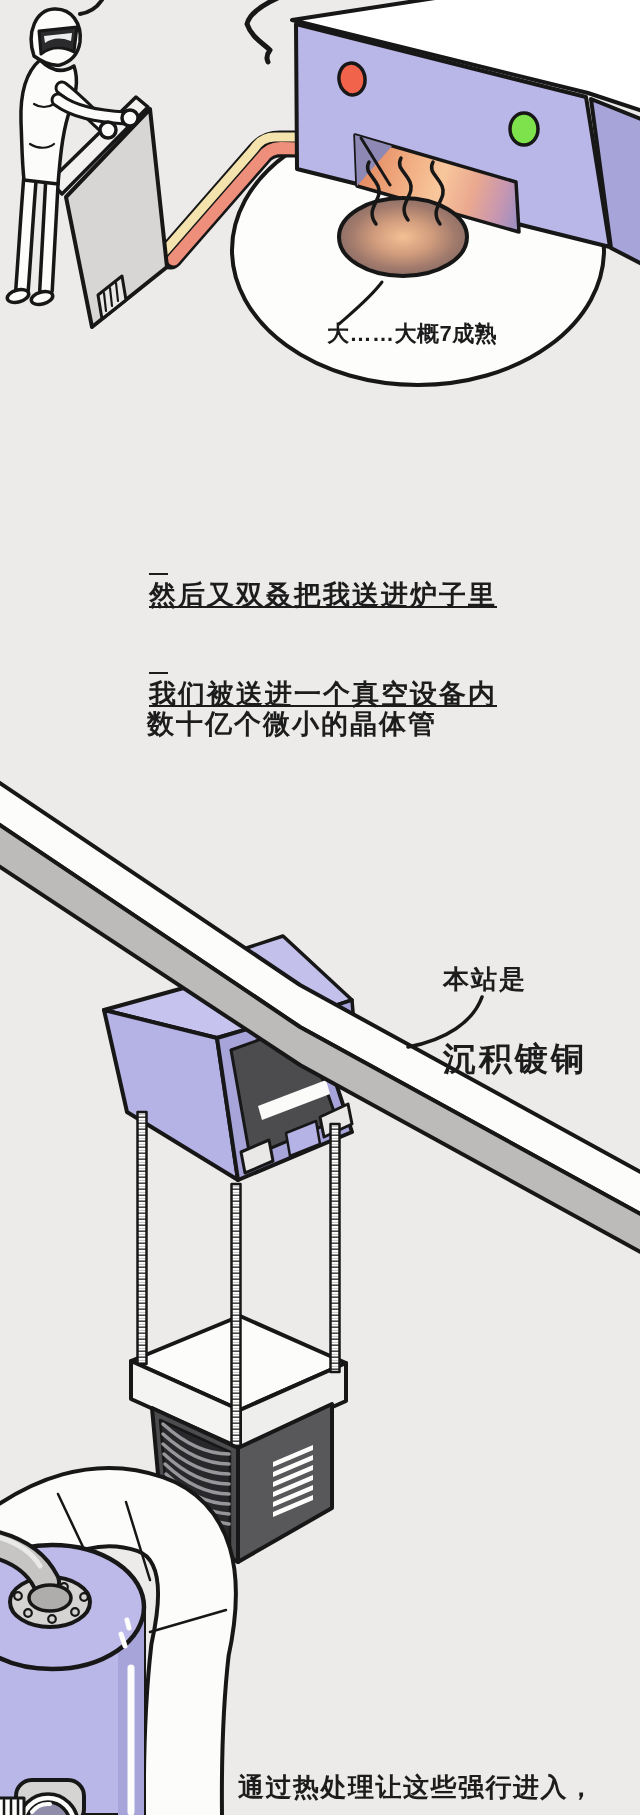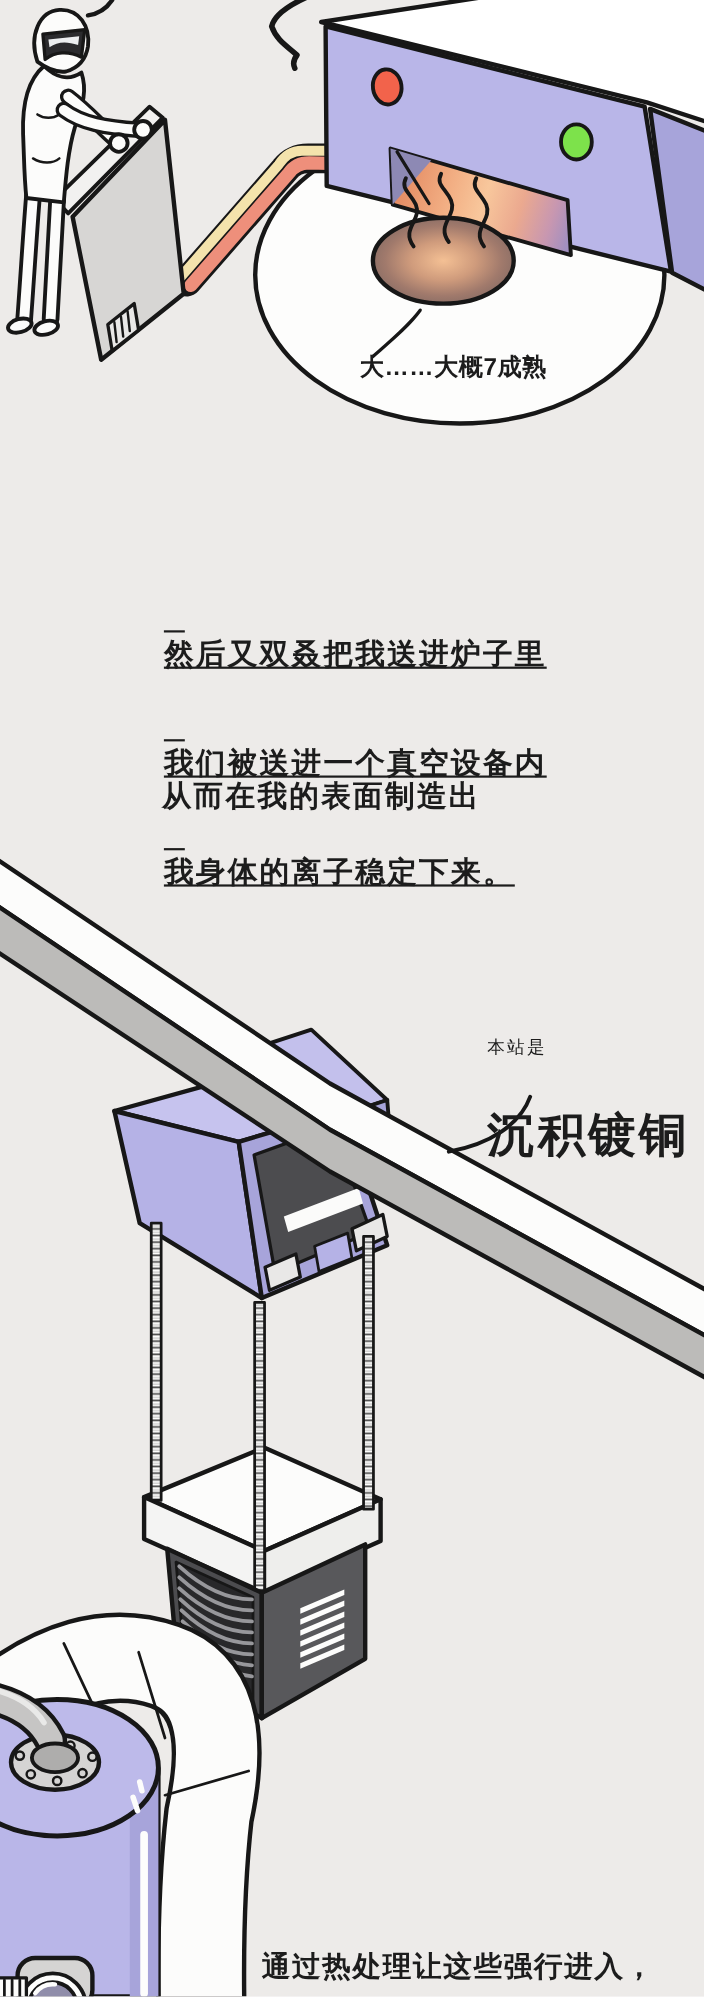--- a/index.html
+++ b/index.html
@@ -4,22 +4,22 @@
 <style>
   html,body{margin:0;padding:0;}
   #comic{position:relative;width:640px;height:1815px;background:#edebe9;overflow:hidden;
          font-family:"Liberation Sans","DejaVu Sans",sans-serif;}
   #art{position:absolute;left:0;top:0;width:640px;height:1815px;}
   .zh{position:absolute;margin:0;color:#1c1c1c;font-weight:700;white-space:pre;z-index:5;}
   #caption-doneness{left:287px;top:319px;font-size:22px;letter-spacing:0.5px;margin-left:40px;}
   #narration-1{left:149px;top:513px;font-size:27px;line-height:33px;letter-spacing:2px;text-decoration:underline;}
   #narration-2{left:147px;top:642px;font-size:27px;line-height:33px;letter-spacing:2px;}
   #station-label{left:443px;top:906px;}
-  #station-label .prefix{font-size:16px;letter-spacing:2px;font-weight:400;}
-  #station-label .name{font-size:43px;letter-spacing:3px;font-weight:700;margin-top:4px;font-family:Liberation Serif, serif;}
+  #station-label .prefix{font-size:26px;letter-spacing:2px;font-weight:700;margin-top:20px;}
+  #station-label .name{font-size:33px;letter-spacing:3px;font-weight:700;margin-top:4px;font-family:Liberation Serif, serif;}
   #narration-3{left:238px;top:1700px;font-size:26px;line-height:35px;letter-spacing:1.5px;}
 </style>
 </head>
 <body>
 
 <div id="comic">
 
 <svg id="art" viewBox="0 0 640 1815" xmlns="http://www.w3.org/2000/svg">
   <defs>
     <linearGradient id="ovenGlow" gradientUnits="userSpaceOnUse" x1="360" y1="160" x2="519" y2="210">
@@ -213,25 +213,24 @@
 
     <path d="M482,997 C473,1022 446,1040 408,1047" fill="none" stroke-width="3.5"></path>
   </g>
 </svg>
 
 <p class="zh" id="caption-doneness">大……大概7成熟</p>
 
 <div class="zh" id="narration-1">
   <div>然后又双叒把我送进炉子里</div>
   <div>我们被送进一个真空设备内</div>
-  <div>我身体的离子稳定下来。</div>
 </div>
 
 <div class="zh" id="narration-2">
-  <div>从而在我的表面制造出</div>
+  <div>数十亿个微小的晶体管</div>
 </div>
 
 <div class="zh" id="station-label">
   <div class="prefix">本站是</div>
   <div class="name">沉积镀铜</div>
 </div>
 
 <div class="zh" id="narration-3">
   <div>通过热处理让这些强行进入，</div>
   

